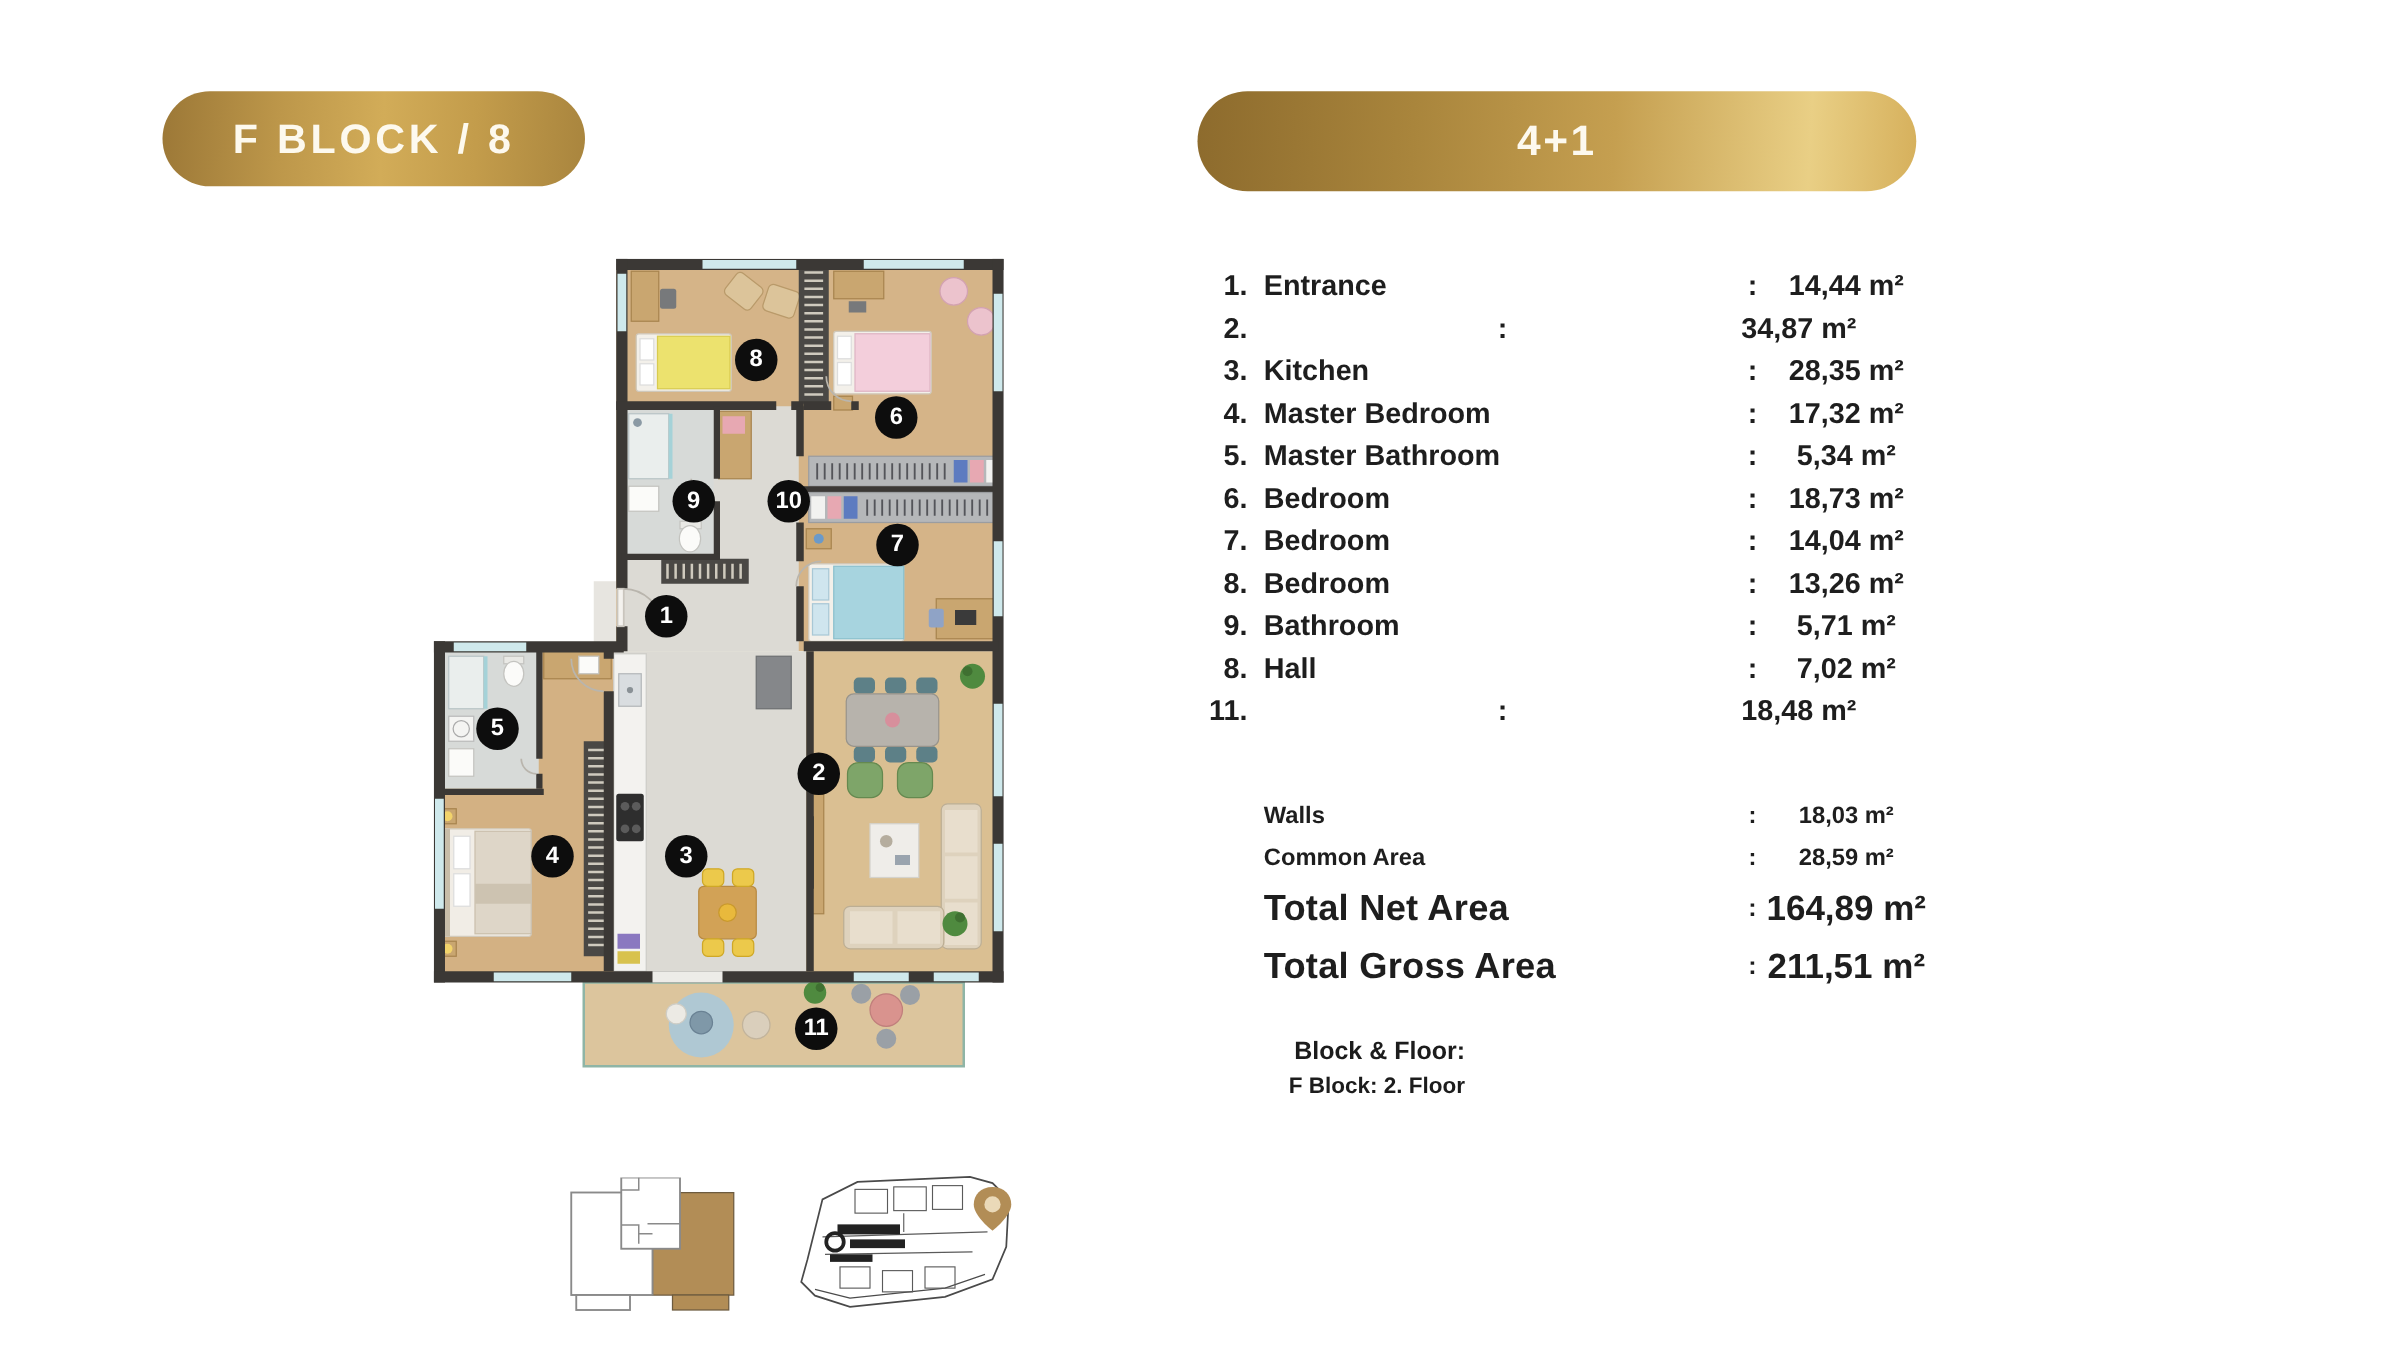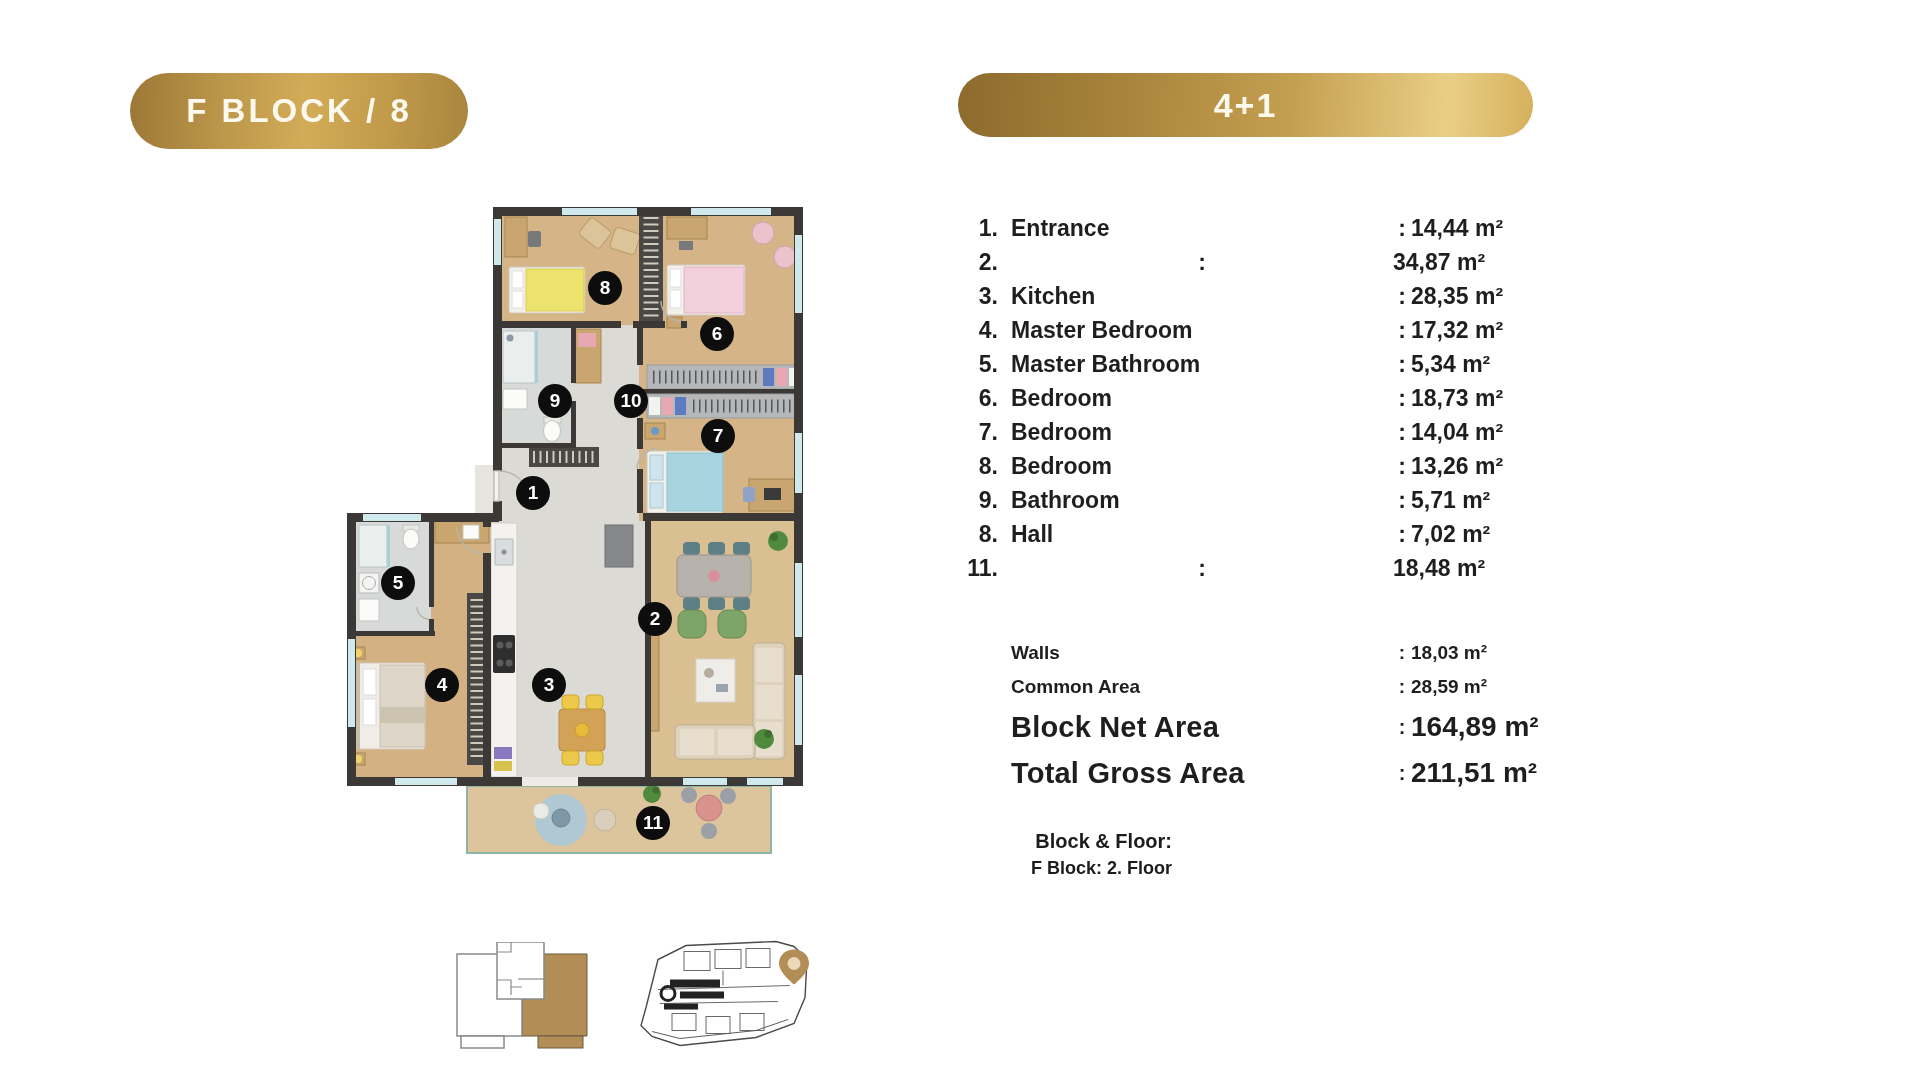--- a/index.html
+++ b/index.html
@@ -11,33 +11,33 @@
   .badge {
     position:absolute; display:flex; align-items:center; justify-content:center;
     color:#fdf9ee; font-weight:700;
   }
   .badge-left {
     left:130px; top:73px; width:338px; height:76px; border-radius:40px;
     font-size:33px; letter-spacing:3px;
     background:linear-gradient(93deg,#9c7837 0%,#bd974a 28%,#d2ac58 52%,#c39c4b 74%,#a9853e 100%);
   }
   .badge-right {
-    left:958px; top:73px; width:575px; height:64px; border-radius:42px;
+    left:958px; top:73px; width:575px; height:80px; border-radius:42px;
     font-size:34px; letter-spacing:2px;
     background:linear-gradient(93deg,#8d6b2d 0%,#a9853c 30%,#c59f50 58%,#e9cf85 85%,#d6b05c 100%);
   }
   
   .rooms { position:absolute; left:967px; top:211px; width:576px; }
   .row {
     display:grid; grid-template-columns:44px 382px 18px auto;
     align-items:center; height:34.1px; font-weight:700; font-size:23px; color:#1e1e1e;
   }
   .row .no  { text-align:right; padding-right:13px; }
   .row .cl  { text-align:center; }
-  .row .val { text-align:left; white-space:nowrap; }
+  .row .val { text-align:center; white-space:nowrap; }
   .totals { position:absolute; left:967px; top:636px; width:576px; }
   .trow.small { font-size:19px; height:34px; }
   .trow.big   { height:46px; }
   .trow.big .nm  { font-size:29px; letter-spacing:0.2px; }
   .trow.big .val { font-size:28px; }
   .trow.big .cl  { font-size:20px; }
   .blockfloor { position:absolute; left:1011px; top:831px; line-height:1.0; }
   .bf-title { font-size:20px; font-weight:700; margin-bottom:8px;text-align:right; }
   .bf-value { font-size:18px; font-weight:700;margin-left:20px; }
   
@@ -396,21 +396,21 @@
 
   <div class="row trow small">
     <span class="no"></span>
     <span class="nm">Common Area</span>
     <span class="cl">:</span>
     <span class="val">28,59 m²</span>
   </div>
 
   <div class="row trow big">
     <span class="no"></span>
-    <span class="nm">Block Net Area</span>
+    <span class="nm">Total Net Area</span>
     <span class="cl">:</span>
     <span class="val">164,89 m²</span>
   </div>
 
   <div class="row trow big">
     <span class="no"></span>
     <span class="nm">Total Gross Area</span>
     <span class="cl">:</span>
     <span class="val">211,51 m²</span>
   </div>

